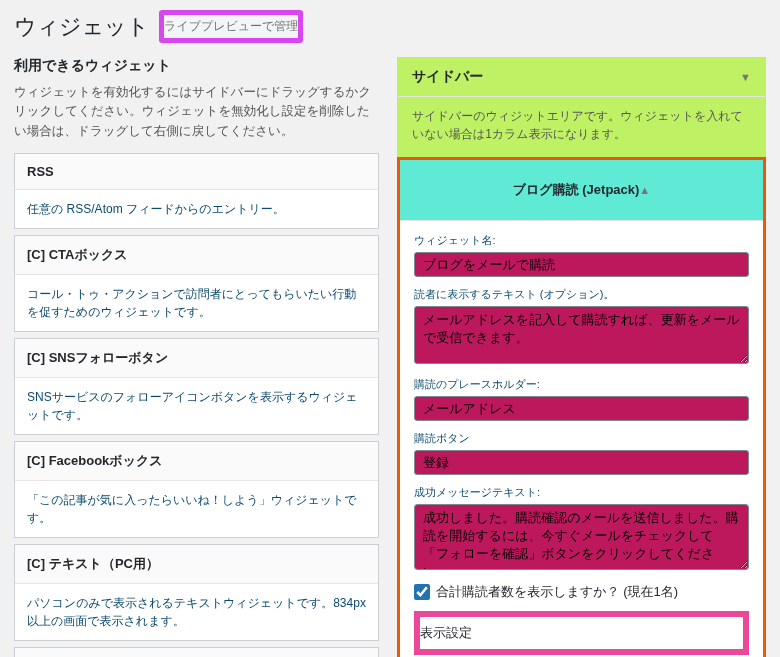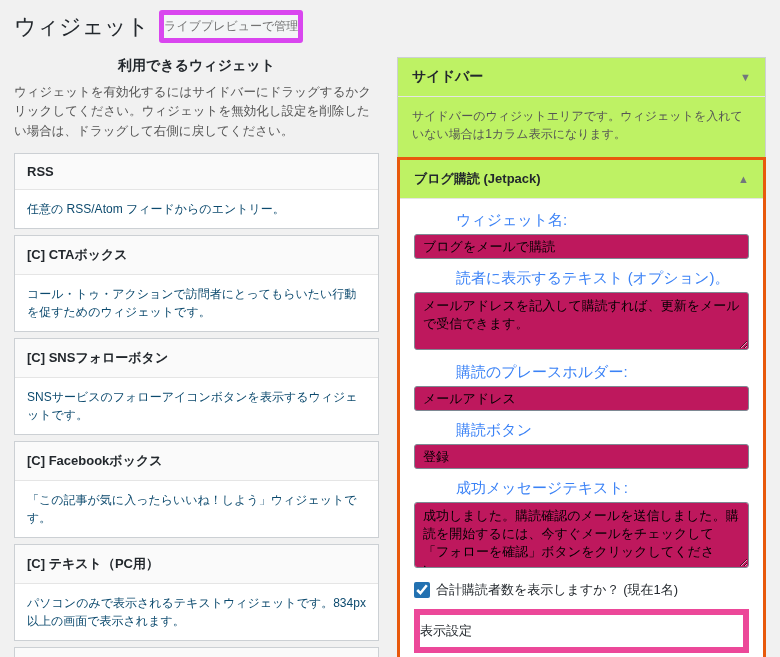--- a/index.html
+++ b/index.html
@@ -4,36 +4,36 @@
 <style>
   * { box-sizing: border-box; margin: 0; padding: 0; }
   body { font-family: -apple-system, BlinkMacSystemFont, "Segoe UI", sans-serif; font-size: 13px; color: #23282d; background: #f1f1f1; width: 780px; }
   .wrap { padding: 10px 14px 0 14px; }
   .header-row { display: flex; align-items: center; gap: 10px; margin-bottom: 14px; }
   h1 { font-size: 22px; font-weight: 400; }
   .btn-outline { border: 5px solid #d946ef; color: #737373; background: #f3f5f6; border-radius: 3px; padding: 3px 0; font-size: 12px; cursor: pointer; }
   .columns { display: flex; gap: 18px; }
   .col-left { flex: 0 0 365px; }
   .col-right { flex: 1; }
-  h3.section-title { font-size: 14px; font-weight: 600; margin-bottom: 8px; text-align: center; }
+  h3.section-title { font-size: 14px; font-weight: 600; margin-bottom: 8px; }
   p.desc { font-size: 12.5px; color: #555; line-height: 1.55; margin-bottom: 12px; }
   .widget-box { border: 1px solid #ccd0d4; background: #fff; margin-bottom: 6px; }
   .widget-box .title { background: #fafafa; border-bottom: 1px solid #e5e5e5; padding: 10px 12px; font-weight: 600; font-size: 13px; }
   .widget-box .body { padding: 10px 12px; font-size: 12px; color: #0c4a6e; line-height: 1.5; }
   .sidebar-panel { border: 1px solid #ccd0d4; background: #bef264; }
   .sidebar-head { padding: 10px 14px; border-bottom: 1px solid #e5e5e5; display: flex; justify-content: space-between; align-items: center; }
   .sidebar-head h4 { font-size: 14px; font-weight: 600; }
   .sidebar-desc { padding: 10px 14px 14px; font-size: 12px; color: #555; line-height: 1.5; }
   .caret { color: #72777c; font-size: 11px; }
   .widget-editor { border: 3px solid #e8590c; background: #fff; margin-top: -1px; position: relative; }
-  .we-head { background: #bef264; border-bottom: 1px solid #e5e5e5; padding: 10px 14px; display: flex; justify-content: space-between; align-items: center; }
+  .we-head { background: #5eead4; border-bottom: 1px solid #e5e5e5; padding: 21px 14px; display: flex; justify-content: center; align-items: center; }
   .we-head-title { font-weight: 600; font-size: 13px; }
   .we-body { padding: 12px 14px 10px; }
   .form-row { margin-bottom: 10px; }
-  .form-row label { display: block; font-size: 15px; margin-bottom: 4px; color: #3b82f6; margin-left: 42px; }
+  .form-row label { display: block; font-size: 11px; margin-bottom: 4px; color: #0c4a6e; }
   .form-row input[type=text], .form-row textarea { width: 100%; border: 1px solid #7e8993; border-radius: 3px; padding: 4px 8px; font-size: 13px; font-family: inherit; background: #be185d; }
   .form-row textarea { resize: vertical; }
   .ta-mid { height: 58px; }
   .ta-big { height: 66px; }
   .check-row { display: flex; align-items: center; gap: 6px; margin: 8px 0 10px; }
   .check-row input[type=checkbox] { width: 16px; height: 16px; accent-color: #2271b1; }
   .display-settings { border: 6px solid #ec4899; padding: 7px 0; text-align: left; font-size: 13px; margin-bottom: 10px; cursor: pointer; }
   .we-foot { display: flex; justify-content: space-between; align-items: center; padding: 0 14px 12px; }
   .link-row a { color: #d63638; text-decoration: underline; font-size: 13px; margin-right: 2px; cursor: pointer; }
   .link-row a.done { color: #0073aa; }

